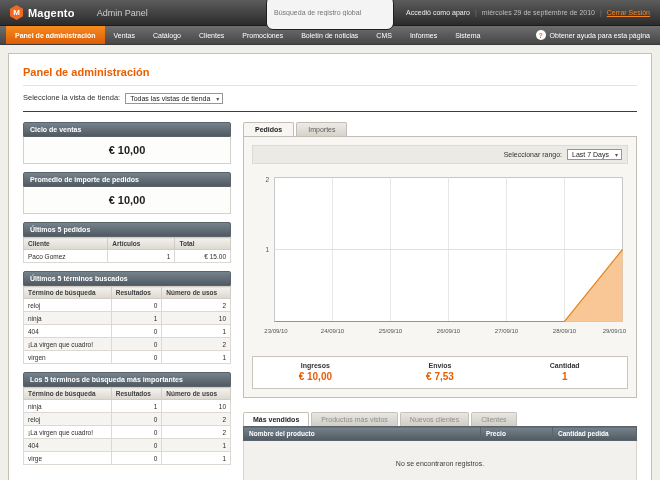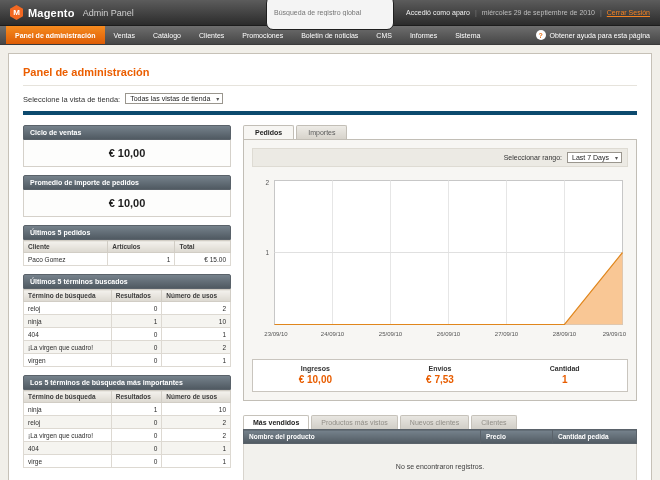--- a/index.html
+++ b/index.html
@@ -15,21 +15,21 @@
     display:flex; align-items:center; padding:0 10px; position:relative;
     border-bottom:1px solid #1c1c1c;
   }
   .logo { display:flex; align-items:center; gap:5px; }
   .logo-icon {
     width:13px; height:15px; background:#f26822; color:#fff;
     clip-path:polygon(50% 0,100% 25%,100% 75%,50% 100%,0 75%,0 25%);
     font-size:8px; font-weight:bold; display:flex; align-items:center; justify-content:center;
   }
   .logo-main { color:#fff; font-weight:bold; font-size:11px; letter-spacing:.2px; }
-  .logo-sub { color:#cfcfcf; font-size:9px; margin-left:3px; }
+  .logo-sub { color:#cfcfcf; font-size:9px; margin-left:17px; }
   .hdr-search {
     position:absolute; left:50%; transform:translateX(-50%);
     width:128px; height:28px; border:1px solid #1f1f1f; border-radius:7px;
     background:#f4f4f4; font-size:7px; padding:16px 7px; color:#555;
     font-family:"Liberation Sans", sans-serif;
   }
   .hdr-right { margin-left:auto; display:flex; align-items:center; gap:5px; font-size:7px; color:#bdbdbd; }
   .hdr-user { color:#efefef; }
   .hdr-sep { color:#777; }
   .logout { color:#f58220; text-decoration:underline; cursor:pointer; }
@@ -49,21 +49,21 @@
   .help-icon {
     width:10px; height:10px; border-radius:50%; background:#fff; color:#e6741d;
     font-size:7px; font-weight:bold; display:flex; align-items:center; justify-content:center;
   }
   
   .content {
     margin:8px; background:#fff; border:1px solid #c6c1b7;
     padding:8px 14px 12px; min-height:418px;
   }
   .page-title { color:#eb5e00; font-size:11px; font-weight:bold; padding:4px 0 7px; border-bottom:1px solid #e6e3dc; }
-  .switcher { display:flex; align-items:flex-end; gap:5px; padding:7px 0; border-bottom:4px solid #0c4a6e; font-size:7.5px; color:#333; }
+  .switcher { display:flex; align-items:flex-start; gap:5px; padding:7px 0; border-bottom:1px solid #0c4a6e; font-size:7.5px; color:#333; }
   .select {
     display:inline-flex; align-items:center; border:1px solid #9a968e; background:#fff;
     font-size:7px; padding:1px 3px 1px 4px; gap:6px; cursor:pointer; color:#222;
   }
   .select::after { content:"▾"; font-size:6px; color:#555; }
   
   .cols { display:flex; gap:12px; margin-top:10px; }
   .col-left { width:208px; flex:none; }
   .col-right { flex:1; min-width:0; }
   .panel { margin-bottom:8px; }

